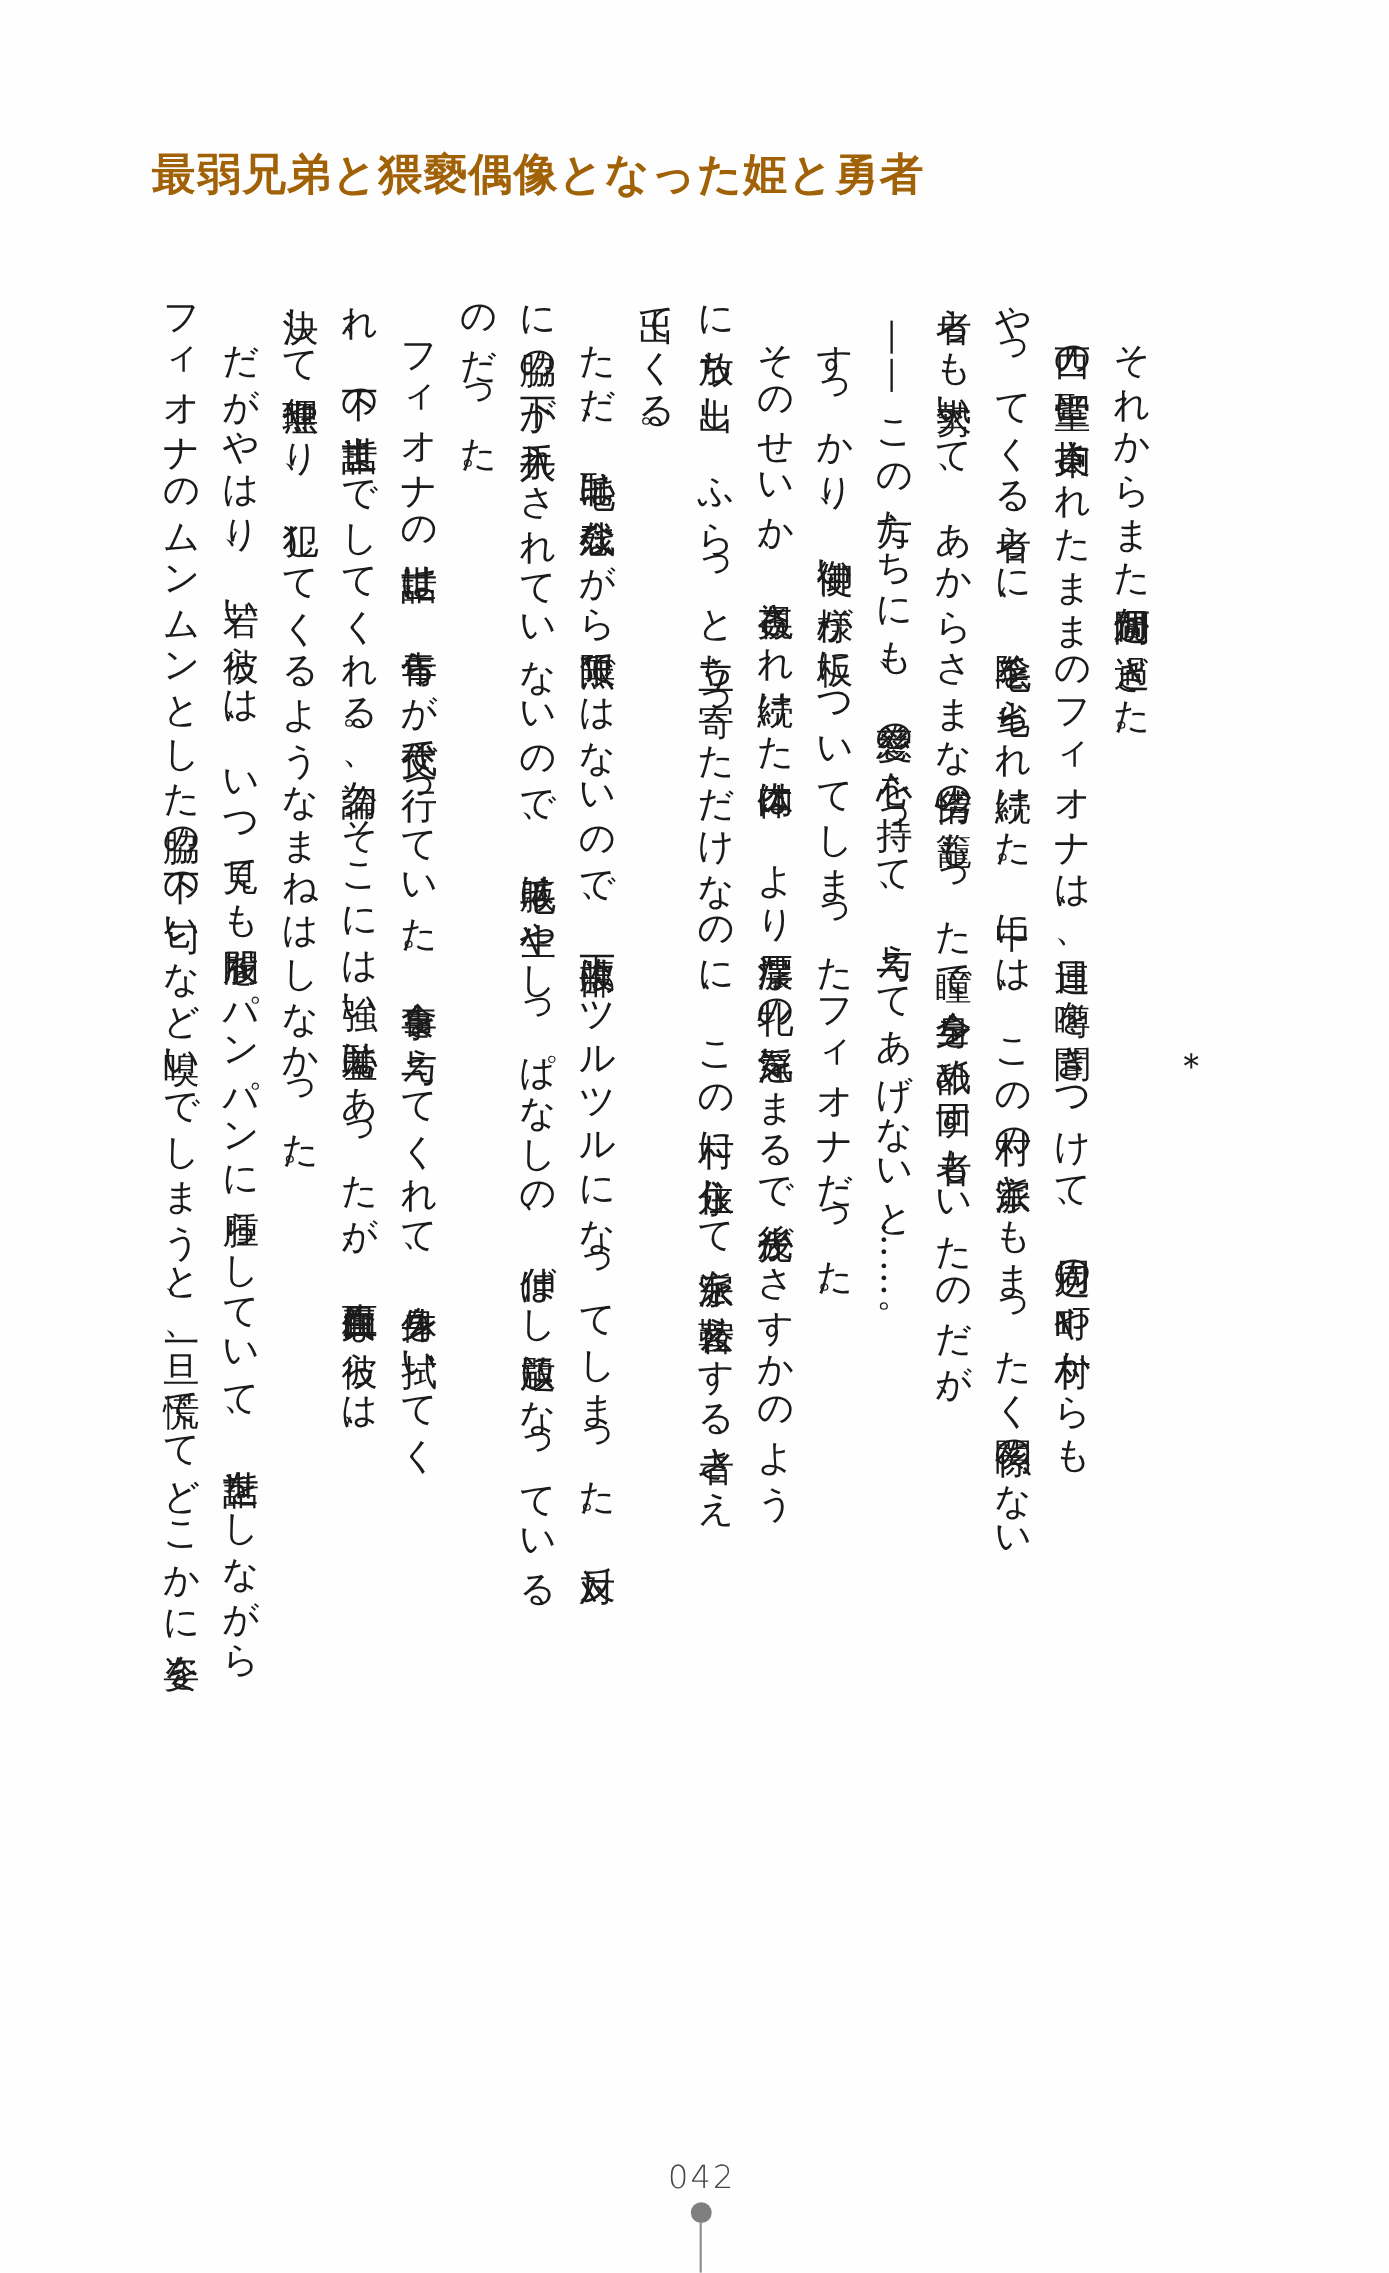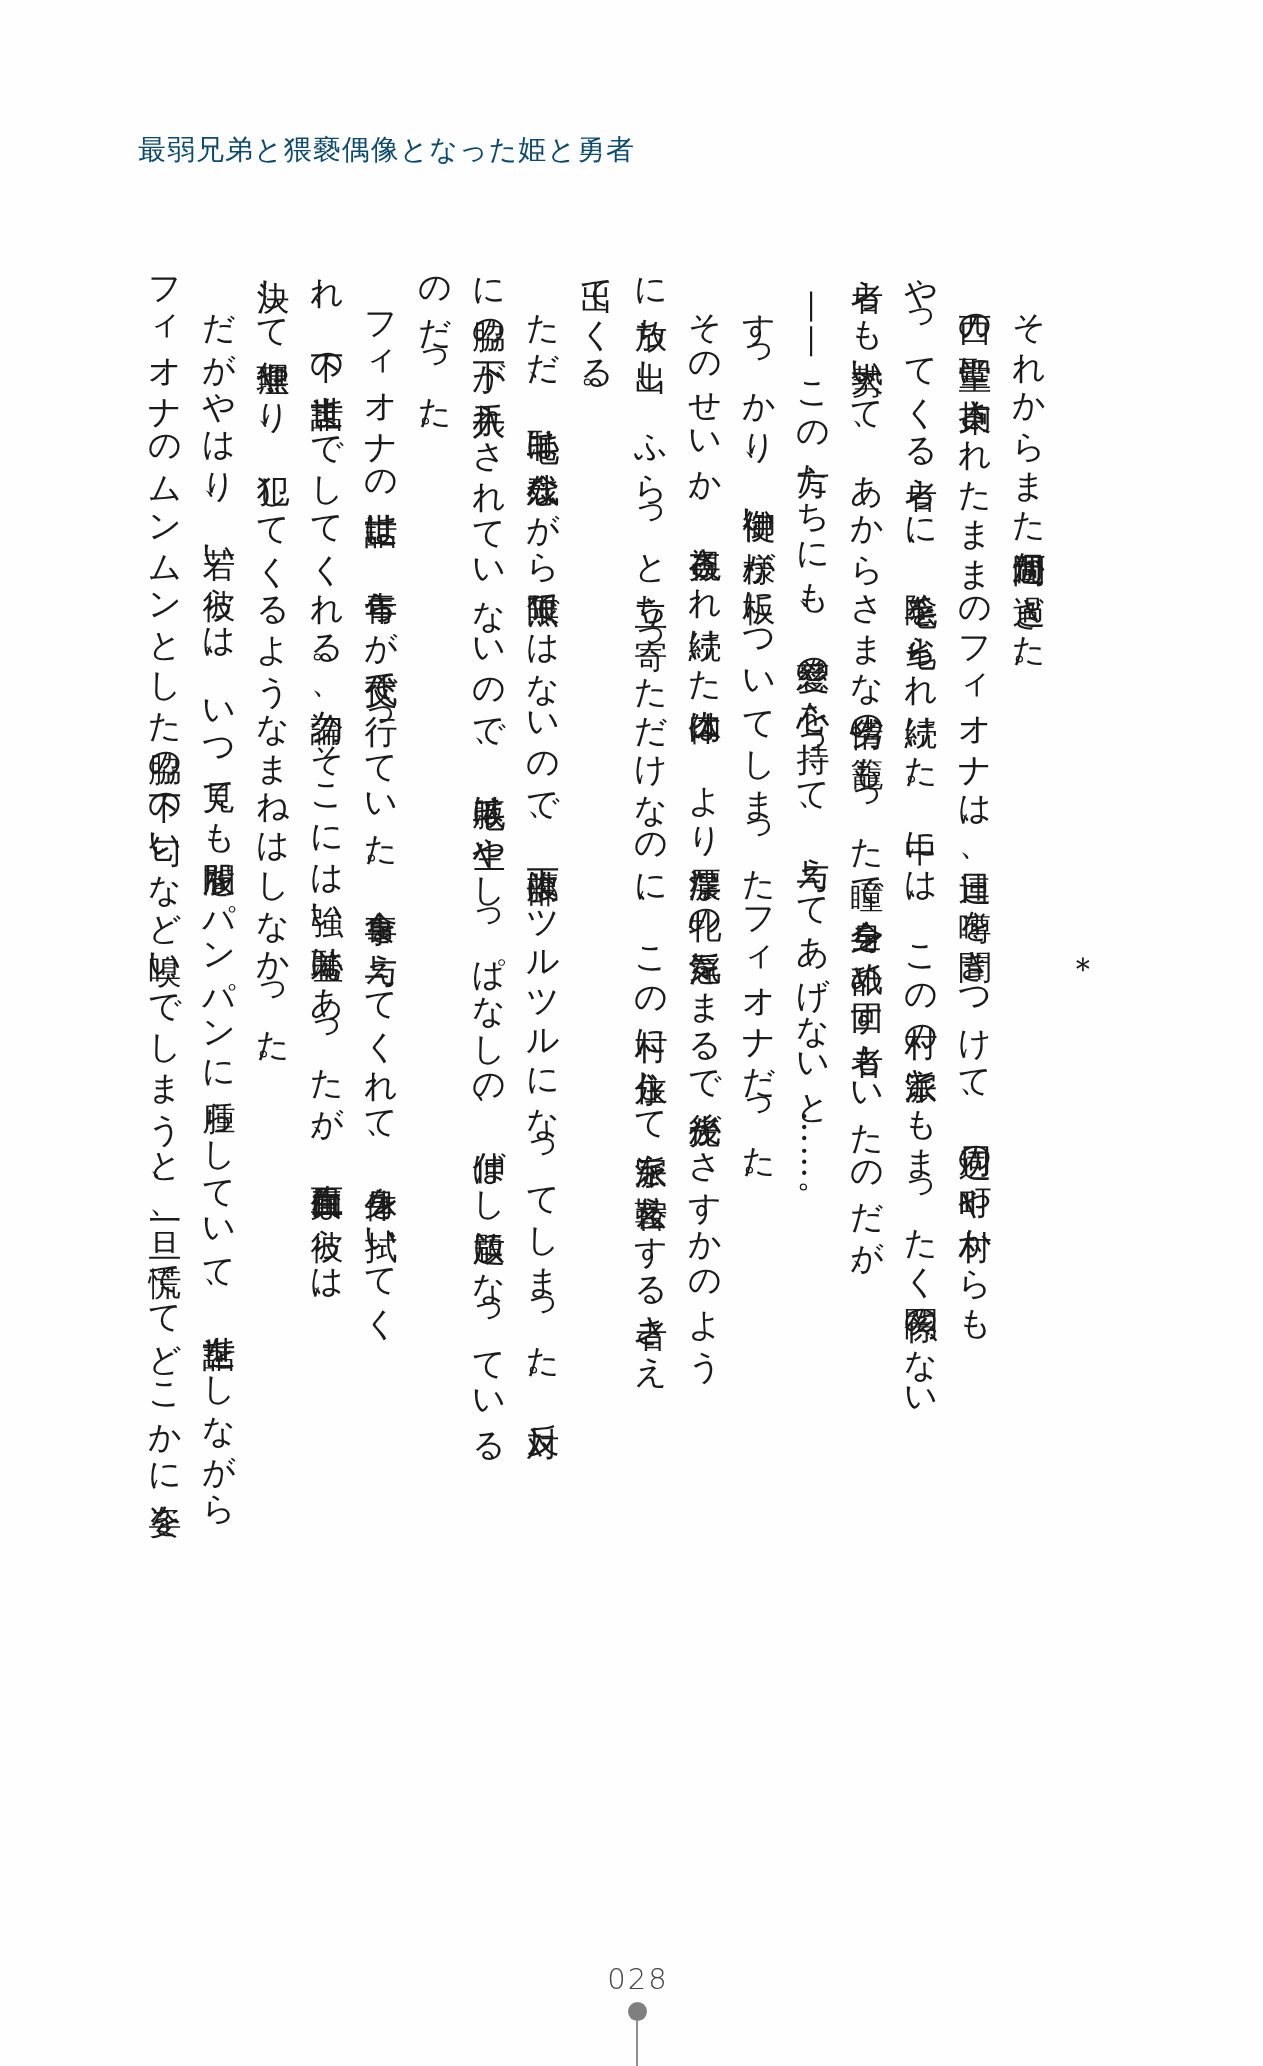--- a/index.html
+++ b/index.html
@@ -13,24 +13,25 @@
     background: #fefefe;
     overflow: hidden;
     font-family: "DejaVu Serif", serif;
   }
 
   
   .running-header {
     position: absolute;
     left: 138px;
     top: 131px;
-    font-size: 28px;
+    font-size: 40px;
     letter-spacing: 1px;
-    color: #0c4a6e;
+    color: #a16207;
     white-space: nowrap;
+    font-weight: bold;
   }
 
   
   .text-block {
     position: absolute;
     top: 255px;
     right: 153px;
     height: 1390px;
     writing-mode: vertical-rl;
     text-orientation: mixed;
@@ -105,15 +106,15 @@
   <p class="line indent">ただ、恥毛は残念ながら無限ではないので、下腹部はツルツルになってしまった。反対</p>
   <p class="line">に脇の下が手入れされていないので、腋毛は生やしっぱなしの、伸ばし放題になっている</p>
   <p class="line">のだった。</p>
   <p class="line indent">フィオナの世話は、青年らが交代で行っていた。食事を与えてくれて、身体を拭いてく</p>
   <p class="line">れ、下の世話までしてくれる。勿論、そこには強い羞恥はあったが、生真面目な彼らは、</p>
   <p class="line">決して無理やり、犯してくるようなまねはしなかった。</p>
   <p class="line indent">だがやはり、若い彼らは、いつ見ても股間をパンパンに腫らしていて、世話をしながら</p>
   <p class="line">フィオナのムンムンとした脇の下の匂いなど嗅いでしまうと、一旦、慌ててどこかに姿を</p>
 </div>
 
-<div class="footer-pagenum">028</div>
+<div class="footer-pagenum">042</div>
 <div class="footer-dot"></div>
 <div class="footer-rule"></div>
 
 </body></html>

